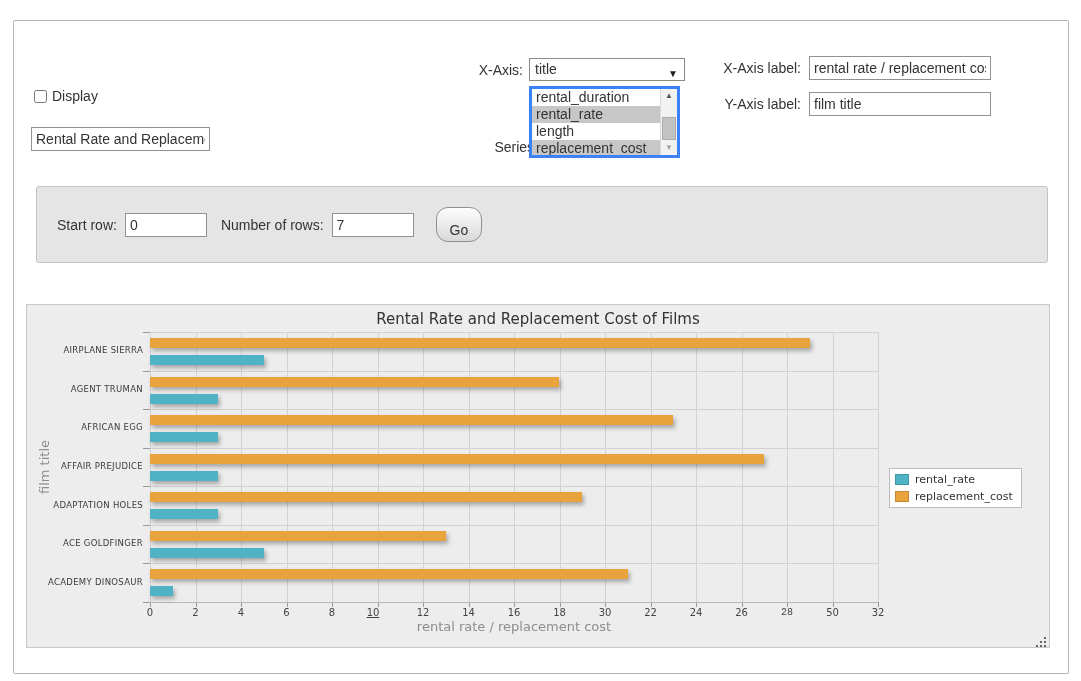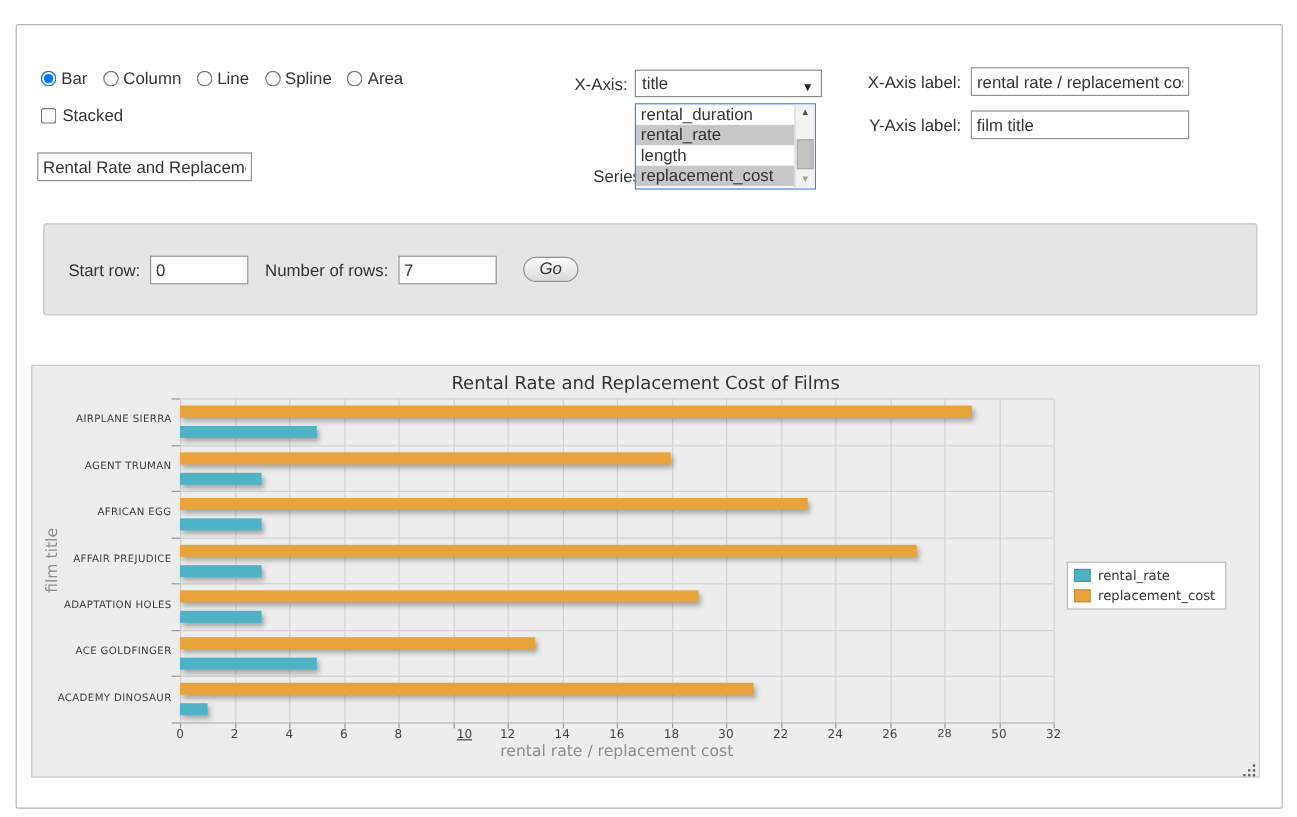--- a/index.html
+++ b/index.html
@@ -19,39 +19,39 @@
   .stacked-row{position:absolute;left:20px;top:67px;display:flex;align-items:center;gap:5px;font-size:14px;}
   .stacked-row input{width:13px;height:13px;margin:0;}
   
   .tin{position:absolute;height:20px;border:1px solid #919191;background:#fff;font-family:"Liberation Sans",sans-serif;
        font-size:14px;color:#333;padding:1px 4px;box-sizing:content-box;}
   
   .select{position:absolute;left:515px;top:37px;width:156px;height:23px;border:1px solid #8a8a8a;
           background:#fff;font-size:14px;line-height:21px;padding-left:5px;box-sizing:border-box;cursor:default;}
   .select .arrow{position:absolute;right:6px;top:4px;font-size:10px;color:#222;}
   
-  .multiselect{position:absolute;left:515px;top:65px;width:151px;height:72px;border:1px solid #3b82f6;
+  .multiselect{position:absolute;left:515px;top:65px;width:151px;height:72px;border:3px solid #3b82f6;
                background:#fff;box-sizing:border-box;overflow:hidden;}
   .ms-opts{position:absolute;left:0;top:0;right:16px;bottom:0;}
   .ms-opt{font-size:14px;line-height:17px;height:17px;padding-left:4px;white-space:nowrap;overflow:hidden;}
   .ms-opt.sel{background:#c7c7c7;}
   .sb{position:absolute;right:0;top:0;bottom:0;width:16px;background:#f2f2f2;border-left:1px solid #d9d9d9;}
   .sb-up,.sb-down{position:absolute;left:0;right:0;height:14px;text-align:center;font-size:8px;line-height:14px;}
   .sb-up{top:0;color:#555;}
   .sb-down{bottom:0;color:#a2a2a2;}
   .sb-thumb{position:absolute;left:1px;right:1px;top:42%;height:33%;background:#c3c3c3;border:1px solid #ababab;}
   
   .rows-box{position:absolute;left:22px;top:165px;width:1012px;height:77px;background:#e5e5e5;
             border:1px solid #c3c3c3;border-radius:3px;display:flex;align-items:center;padding-left:20px;box-sizing:border-box;}
   .rows-box .flbl{font-size:14px;color:#333;}
   .rows-box input{height:20px;width:72px;border:1px solid #919191;background:#fff;font-family:"Liberation Sans",sans-serif;
                   font-size:14px;color:#333;padding:1px 4px;margin:0 14px 0 8px;}
   .go{margin-left:8px;font-family:"Liberation Sans",sans-serif;font-size:14px;color:#333;
-      padding:0 13px 3px;border:1px solid #8f8f8f;border-radius:12px;
-      background:linear-gradient(#fdfdfd,#d9d9d9);box-shadow:inset 0 1px 0 #fff;cursor:pointer;font-style:italic;}
+      padding:14px 13px 3px;border:1px solid #8f8f8f;border-radius:12px;
+      background:linear-gradient(#fdfdfd,#d9d9d9);box-shadow:inset 0 1px 0 #fff;cursor:pointer;}
   
   .chart-box{position:absolute;left:12px;top:283px;width:1022px;height:342px;background:#ededed;
              border:1px solid #c9c9c9;font-family:"DejaVu Sans",sans-serif;}
   .chart-title{position:absolute;left:0;top:5px;width:100%;text-align:center;font-size:15px;color:#333;}
   .chart-ylabel{position:absolute;left:8px;top:27px;height:270px;width:18px;writing-mode:vertical-rl;
                 transform:rotate(180deg);display:flex;align-items:center;justify-content:center;
                 font-size:13px;color:#8d8d8d;}
   .chart-xlabel{position:absolute;left:123px;top:314px;width:728px;text-align:center;font-size:13px;color:#8d8d8d;}
   .plot{position:absolute;left:123px;top:27px;width:728px;height:270px;}
   .grid-v{position:absolute;top:0;height:270px;width:1px;background:#d2d2d2;}
@@ -68,46 +68,24 @@
   .legend-row{display:flex;align-items:center;gap:6px;font-size:11px;color:#333;white-space:nowrap;}
   .legend-swatch{width:14px;height:11px;border:1px solid rgba(0,0,0,.15);box-sizing:border-box;}
   .resize-handle{position:absolute;right:2px;bottom:2px;width:12px;height:12px;cursor:se-resize;}
 </style>
 </head>
 <body>
 
 <div class="page">
   <div class="fieldset">
 
-    <div class="radio-row" id="type-radios">
-        <label class="radio-item">
-          <input type="radio" name="ctype" checked="" style="">
-          <span>Bar</span>
-        </label>
-        <label class="radio-item">
-          <input type="radio" name="ctype" style="">
-          <span>Column</span>
-        </label>
-        <label class="radio-item">
-          <input type="radio" name="ctype" style="">
-          <span>Line</span>
-        </label>
-        <label class="radio-item">
-          <input type="radio" name="ctype" style="">
-          <span>Spline</span>
-        </label>
-        <label class="radio-item">
-          <input type="radio" name="ctype" style="">
-          <span>Area</span>
-        </label>
-      </div>
 
     <label class="stacked-row">
       <input type="checkbox" style="">
-      <span>Stacked</span>
+      <span>Display</span>
     </label>
 
     <input class="tin" style="left: 17px; top: 106px; width: 169px;" value="Rental Rate and Replacement Cost of Films">
 
     <div class="lbl r" style="left:447px;top:41px;width:62px;">X-Axis:</div>
     <div class="select">
       <span>title</span>
       <span class="arrow">▼</span>
     </div>
 
@@ -154,21 +132,21 @@
           <div class="tick-b" style="left: 91px;"></div>
           <div class="tick-label" style="left: 91px;">4</div>
           <div class="grid-v" style="left: 136.5px;"></div>
           <div class="tick-b" style="left: 136.5px;"></div>
           <div class="tick-label" style="left: 136.5px;">6</div>
           <div class="grid-v" style="left: 182px;"></div>
           <div class="tick-b" style="left: 182px;"></div>
           <div class="tick-label" style="left: 182px;">8</div>
           <div class="grid-v" style="left: 227.5px;"></div>
           <div class="tick-b" style="left: 227.5px;"></div>
-          <div class="tick-label" style="left: 237px; text-decoration: underline;">10</div>
+          <div class="tick-label" style="left: 223px; text-decoration: underline;">10</div>
           <div class="grid-v" style="left: 273px;"></div>
           <div class="tick-b" style="left: 273px;"></div>
           <div class="tick-label" style="left: 273px;">12</div>
           <div class="grid-v" style="left: 318.5px;"></div>
           <div class="tick-b" style="left: 318.5px;"></div>
           <div class="tick-label" style="left: 318.5px;">14</div>
           <div class="grid-v" style="left: 364px;"></div>
           <div class="tick-b" style="left: 364px;"></div>
           <div class="tick-label" style="left: 364px;">16</div>
           <div class="grid-v" style="left: 409.5px;"></div>

